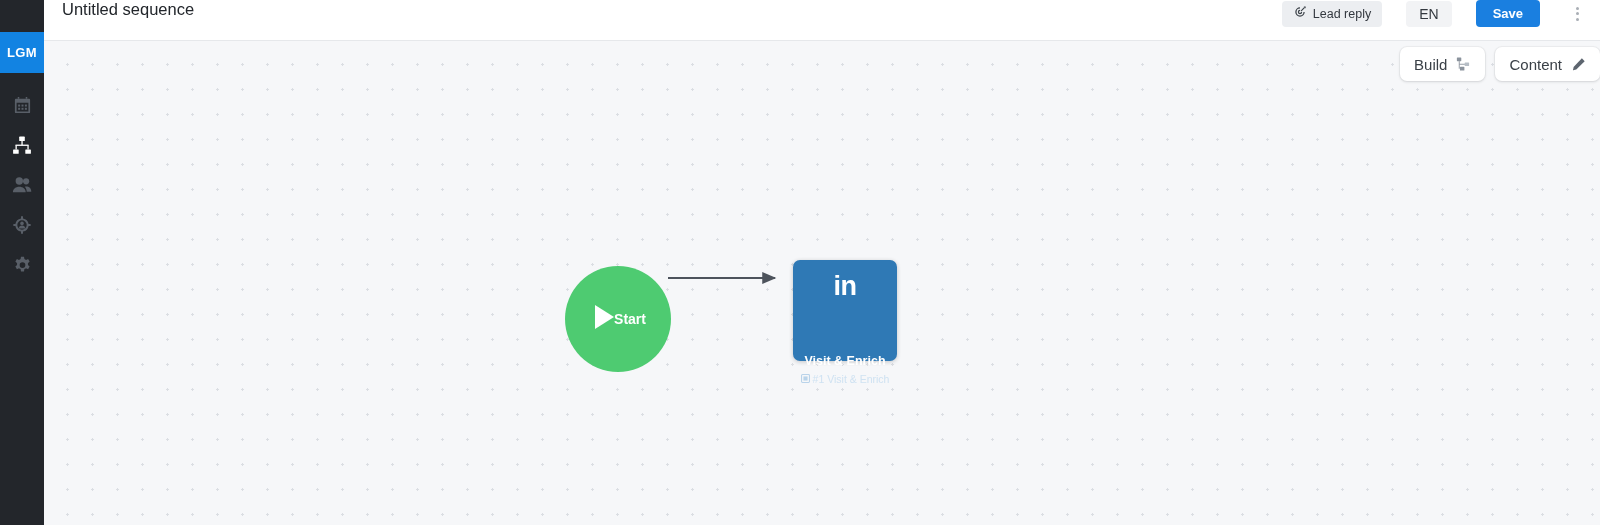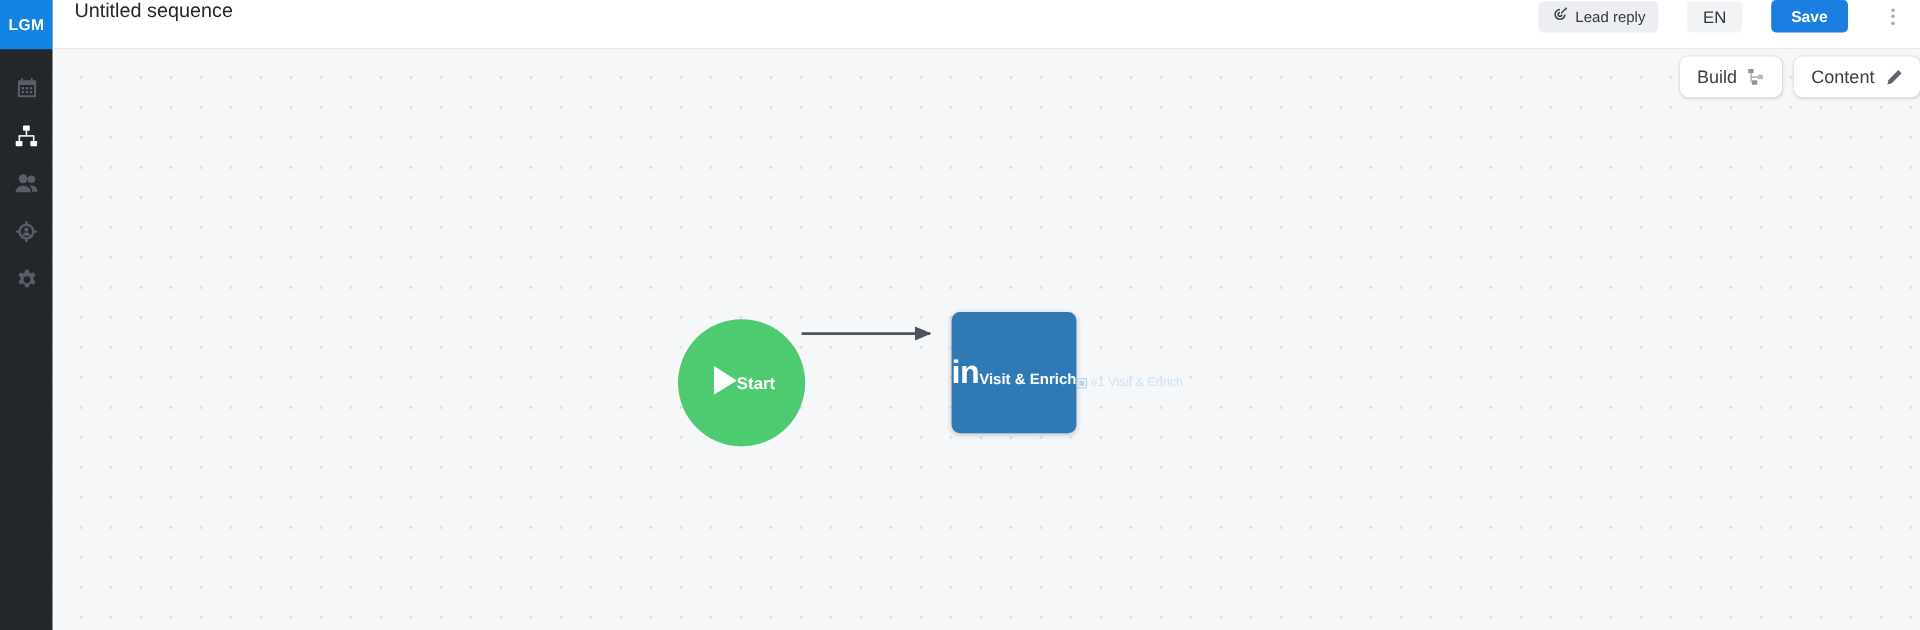--- a/index.html
+++ b/index.html
@@ -34,20 +34,21 @@
     height: 41px;
     background: #1283e2;
     color: #ffffff;
     font-size: 13px;
     font-weight: bold;
     letter-spacing: 0.3px;
     display: flex;
     align-items: center;
     justify-content: center;
     flex: 0 0 41px;
+    margin-top: 32px;
   }
   .side-nav {
     width: 44px;
     padding-top: 21px;
     display: flex;
     flex-direction: column;
     align-items: center;
     gap: 18px;
   }
   .side-item {
@@ -221,40 +222,41 @@
   .node-card {
     position: absolute;
     left: 749px;
     top: 219px;
     width: 104px;
     height: 101px;
     border-radius: 7px;
     background: #2f79b5;
     box-shadow: 0 1px 4px rgba(16,22,30,0.22);
     display: flex;
-    flex-direction: row;
+    flex-direction: column;
     align-items: center;
     padding-top: 13px;
     cursor: pointer;
     z-index: 3;
   }
   .node-card .in-logo {
     color: #ffffff;
     font-size: 27px;
     font-weight: bold;
     line-height: 1;
     letter-spacing: -0.5px;
     margin-bottom: 13px;
   }
   .node-card .node-title {
     color: #ffffff;
     font-size: 12.5px;
     font-weight: bold;
     line-height: 1.1;
     white-space: nowrap;
+    margin-top: 42px;
   }
   .node-card .node-sub {
     margin-top: 4px;
     display: flex;
     align-items: center;
     gap: 3px;
     color: #cfe2f2;
     font-size: 10.5px;
     white-space: nowrap;
   }

